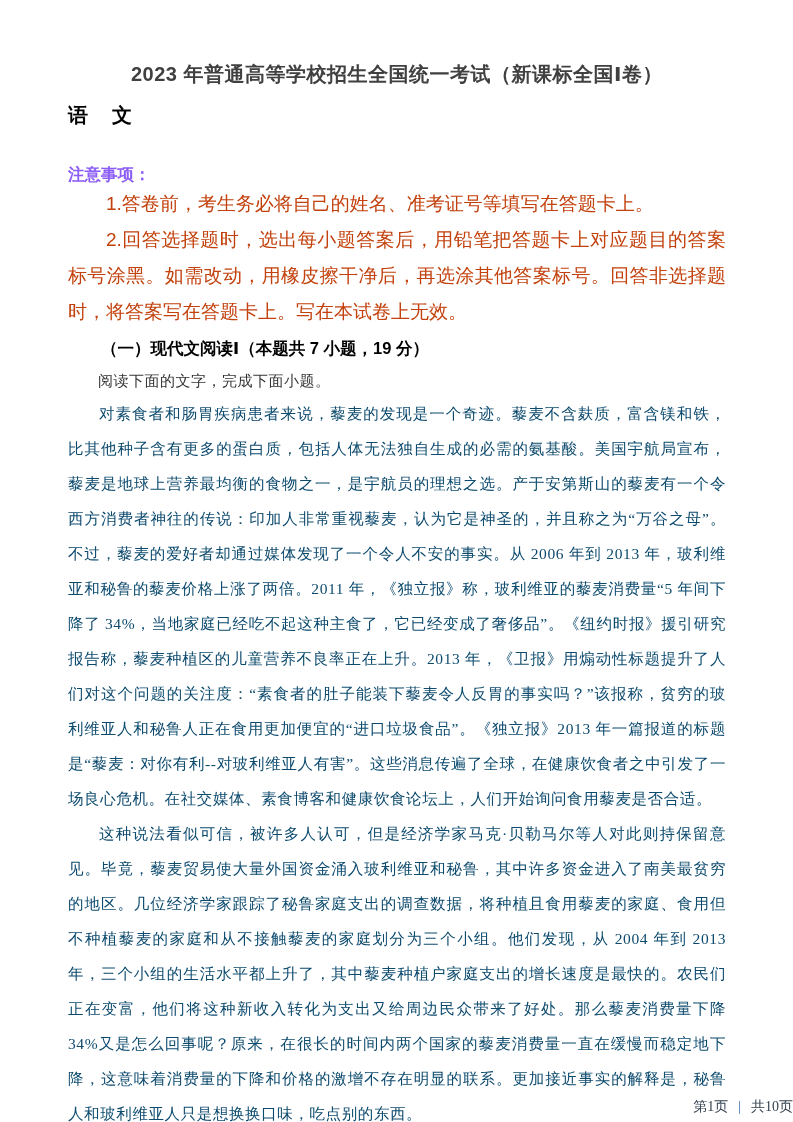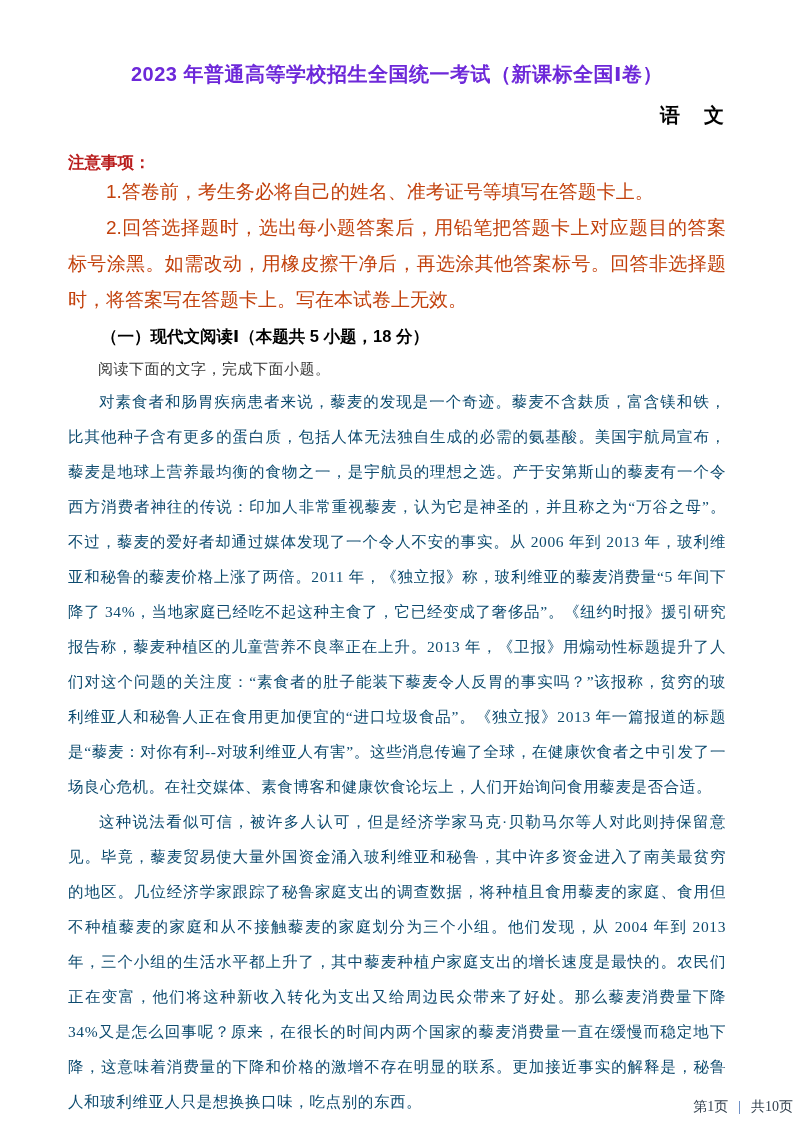--- a/index.html
+++ b/index.html
@@ -14,40 +14,40 @@
     overflow: hidden;
     font-family: "Liberation Serif", "DejaVu Serif", serif;
     color: #1c1c1c;
   }
   .exam-title {
     font-family: "Liberation Sans", "DejaVu Sans", sans-serif;
     font-weight: 700;
     font-size: 20px;
     line-height: 28px;
     text-align: center;
-    color: #6d28d9;
+    color: #404040;
     letter-spacing: 0.5px;
   }
   .subject-title {
     font-family: "Liberation Sans", "DejaVu Sans", sans-serif;
     font-weight: 700;
     font-size: 20px;
     line-height: 28px;
-    text-align: right;
+    text-align: left;
     color: #000000;
     margin-top: 13px;
     letter-spacing: 2px;
   }
   .notice-heading {
     font-family: "Liberation Sans", "DejaVu Sans", sans-serif;
     font-weight: 700;
     font-size: 16.5px;
     line-height: 24px;
-    margin-top: 21px;
-    color: #b91c1c;
+    margin-top: 33px;
+    color: #8b5cf6;
   }
   .notice-item {
     font-family: "Liberation Sans", "DejaVu Sans", sans-serif;
     font-weight: 400;
     font-size: 19px;
     line-height: 36px;
     text-indent: 2em;
     text-align: justify;
     color: #c2410c;
   }
@@ -106,21 +106,21 @@
   <h1 class="exam-title">2023 年普通高等学校招生全国统一考试（新课标全国Ⅰ卷）</h1>
   <h2 class="subject-title">语　文</h2>
 
   <div>
     <div class="notice-heading">注意事项：</div>
     <p class="notice-item">1.答卷前，考生务必将自己的姓名、准考证号等填写在答题卡上。</p>
     <p class="notice-item">2.回答选择题时，选出每小题答案后，用铅笔把答题卡上对应题目的答案标号涂黑。如需改动，用橡皮擦干净后，再选涂其他答案标号。回答非选择题时，将答案写在答题卡上。写在本试卷上无效。</p>
   </div>
 
   <div>
-    <div class="subsection-heading">（一）现代文阅读Ⅰ（本题共 5 小题，18 分）</div>
+    <div class="subsection-heading">（一）现代文阅读Ⅰ（本题共 7 小题，19 分）</div>
     <p class="reading-instruction">阅读下面的文字，完成下面小题。</p>
     <p class="passage-paragraph">对素食者和肠胃疾病患者来说，藜麦的发现是一个奇迹。藜麦不含麸质，富含镁和铁，比其他种子含有更多的蛋白质，包括人体无法独自生成的必需的氨基酸。美国宇航局宣布，藜麦是地球上营养最均衡的食物之一，是宇航员的理想之选。产于安第斯山的藜麦有一个令西方消费者神往的传说：印加人非常重视藜麦，认为它是神圣的，并且称之为“万谷之母”。不过，藜麦的爱好者却通过媒体发现了一个令人不安的事实。从 2006 年到 2013 年，玻利维亚和秘鲁的藜麦价格上涨了两倍。2011 年，《独立报》称，玻利维亚的藜麦消费量“5 年间下降了 34%，当地家庭已经吃不起这种主食了，它已经变成了奢侈品”。《纽约时报》援引研究报告称，藜麦种植区的儿童营养不良率正在上升。2013 年，《卫报》用煽动性标题提升了人们对这个问题的关注度：“素食者的肚子能装下藜麦令人反胃的事实吗？”该报称，贫穷的玻利维亚人和秘鲁人正在食用更加便宜的“进口垃圾食品”。《独立报》2013 年一篇报道的标题是“藜麦：对你有利--对玻利维亚人有害”。这些消息传遍了全球，在健康饮食者之中引发了一场良心危机。在社交媒体、素食博客和健康饮食论坛上，人们开始询问食用藜麦是否合适。</p>
     <p class="passage-paragraph">这种说法看似可信，被许多人认可，但是经济学家马克·贝勒马尔等人对此则持保留意见。毕竟，藜麦贸易使大量外国资金涌入玻利维亚和秘鲁，其中许多资金进入了南美最贫穷的地区。几位经济学家跟踪了秘鲁家庭支出的调查数据，将种植且食用藜麦的家庭、食用但不种植藜麦的家庭和从不接触藜麦的家庭划分为三个小组。他们发现，从 2004 年到 2013 年，三个小组的生活水平都上升了，其中藜麦种植户家庭支出的增长速度是最快的。农民们正在变富，他们将这种新收入转化为支出又给周边民众带来了好处。那么藜麦消费量下降 34%又是怎么回事呢？原来，在很长的时间内两个国家的藜麦消费量一直在缓慢而稳定地下降，这意味着消费量的下降和价格的激增不存在明显的联系。更加接近事实的解释是，秘鲁人和玻利维亚人只是想换换口味，吃点别的东西。</p>
   </div>
 
   <div class="page-footer">
     <span>第1页</span><span class="footer-separator">|</span><span>共10页</span>
   </div>
 
 </div>

